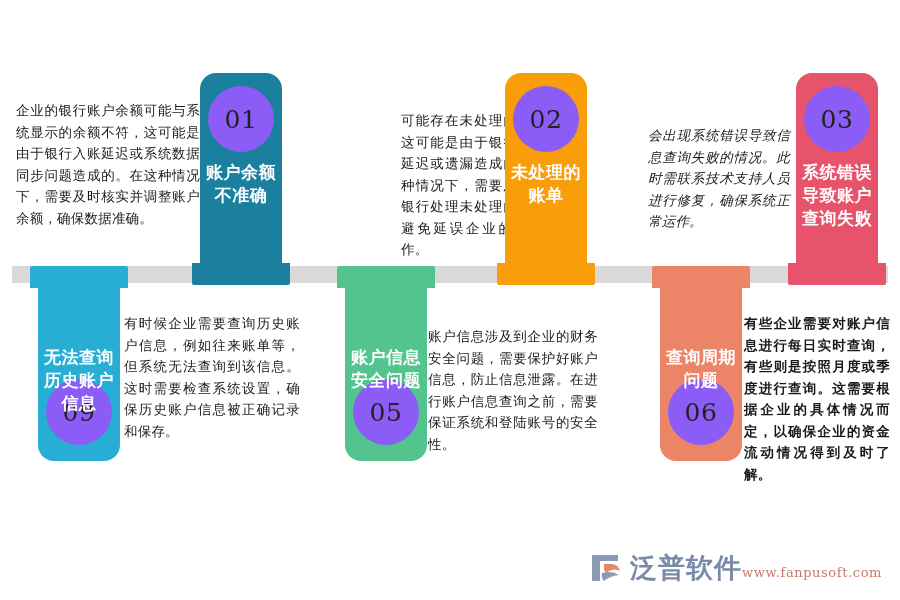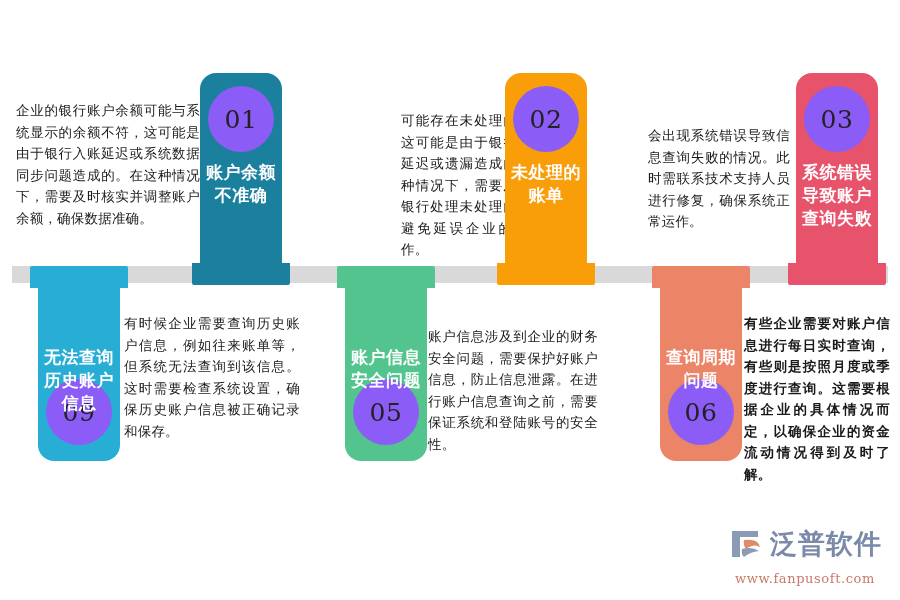--- a/index.html
+++ b/index.html
@@ -109,21 +109,20 @@
     text-align: justify;
     letter-spacing: 0.2px;
   }
 
   
   .logo {
     position: absolute;
     right: 18px;
     bottom: 14px;
     display: flex;
-    flex-direction: column;
     align-items: center;
   }
   .logo-row {
     display: flex;
     align-items: center;
     gap: 4px;
   }
   .logo-mark {
     width: 38px;
     height: 34px;
@@ -148,21 +147,21 @@
 <body>
 
 <div id="stage">
 
   <div class="rail"></div>
 
   <div class="para" style="left:16px; top:100px; width:184px;"> 企业的银行账户余额可能与系统显示的余额不符，这可能是由于银行入账延迟或系统数据同步问题造成的。在这种情况下，需要及时核实并调整账户余额，确保数据准确。</div>
 
   <div class="para" style="left:357px; top:110px; width:160px;margin-left:44px;">可能存在未处理的账单，这可能是由于银行转账的延迟或遗漏造成的。在这种情况下，需要及时联系银行处理未处理的账单，避免延误企业的业务运作。</div>
 
-  <div class="para" style="left:648px; top:125px; width:142px;">会出现系统错误导致信息查询失败的情况。此时需联系技术支持人员进行修复，确保系统正常运作。</div>
+  <div class="para" style="left:648px; top:125px; width:142px;font-style:italic;">会出现系统错误导致信息查询失败的情况。此时需联系技术支持人员进行修复，确保系统正常运作。</div>
 
   <div class="pillar top" style="left:200px; top:73px;">
     <div class="body" style="background:#1b7f9e;"></div>
     <div class="foot" style="background:#1b7f9e;"></div>
     <div class="circle">01</div>
     <div class="plabel">账户余额不准确</div>
   </div>
 
   <div class="pillar top" style="left:505px; top:73px;">
     <div class="body" style="background:#f99d09;"></div>

